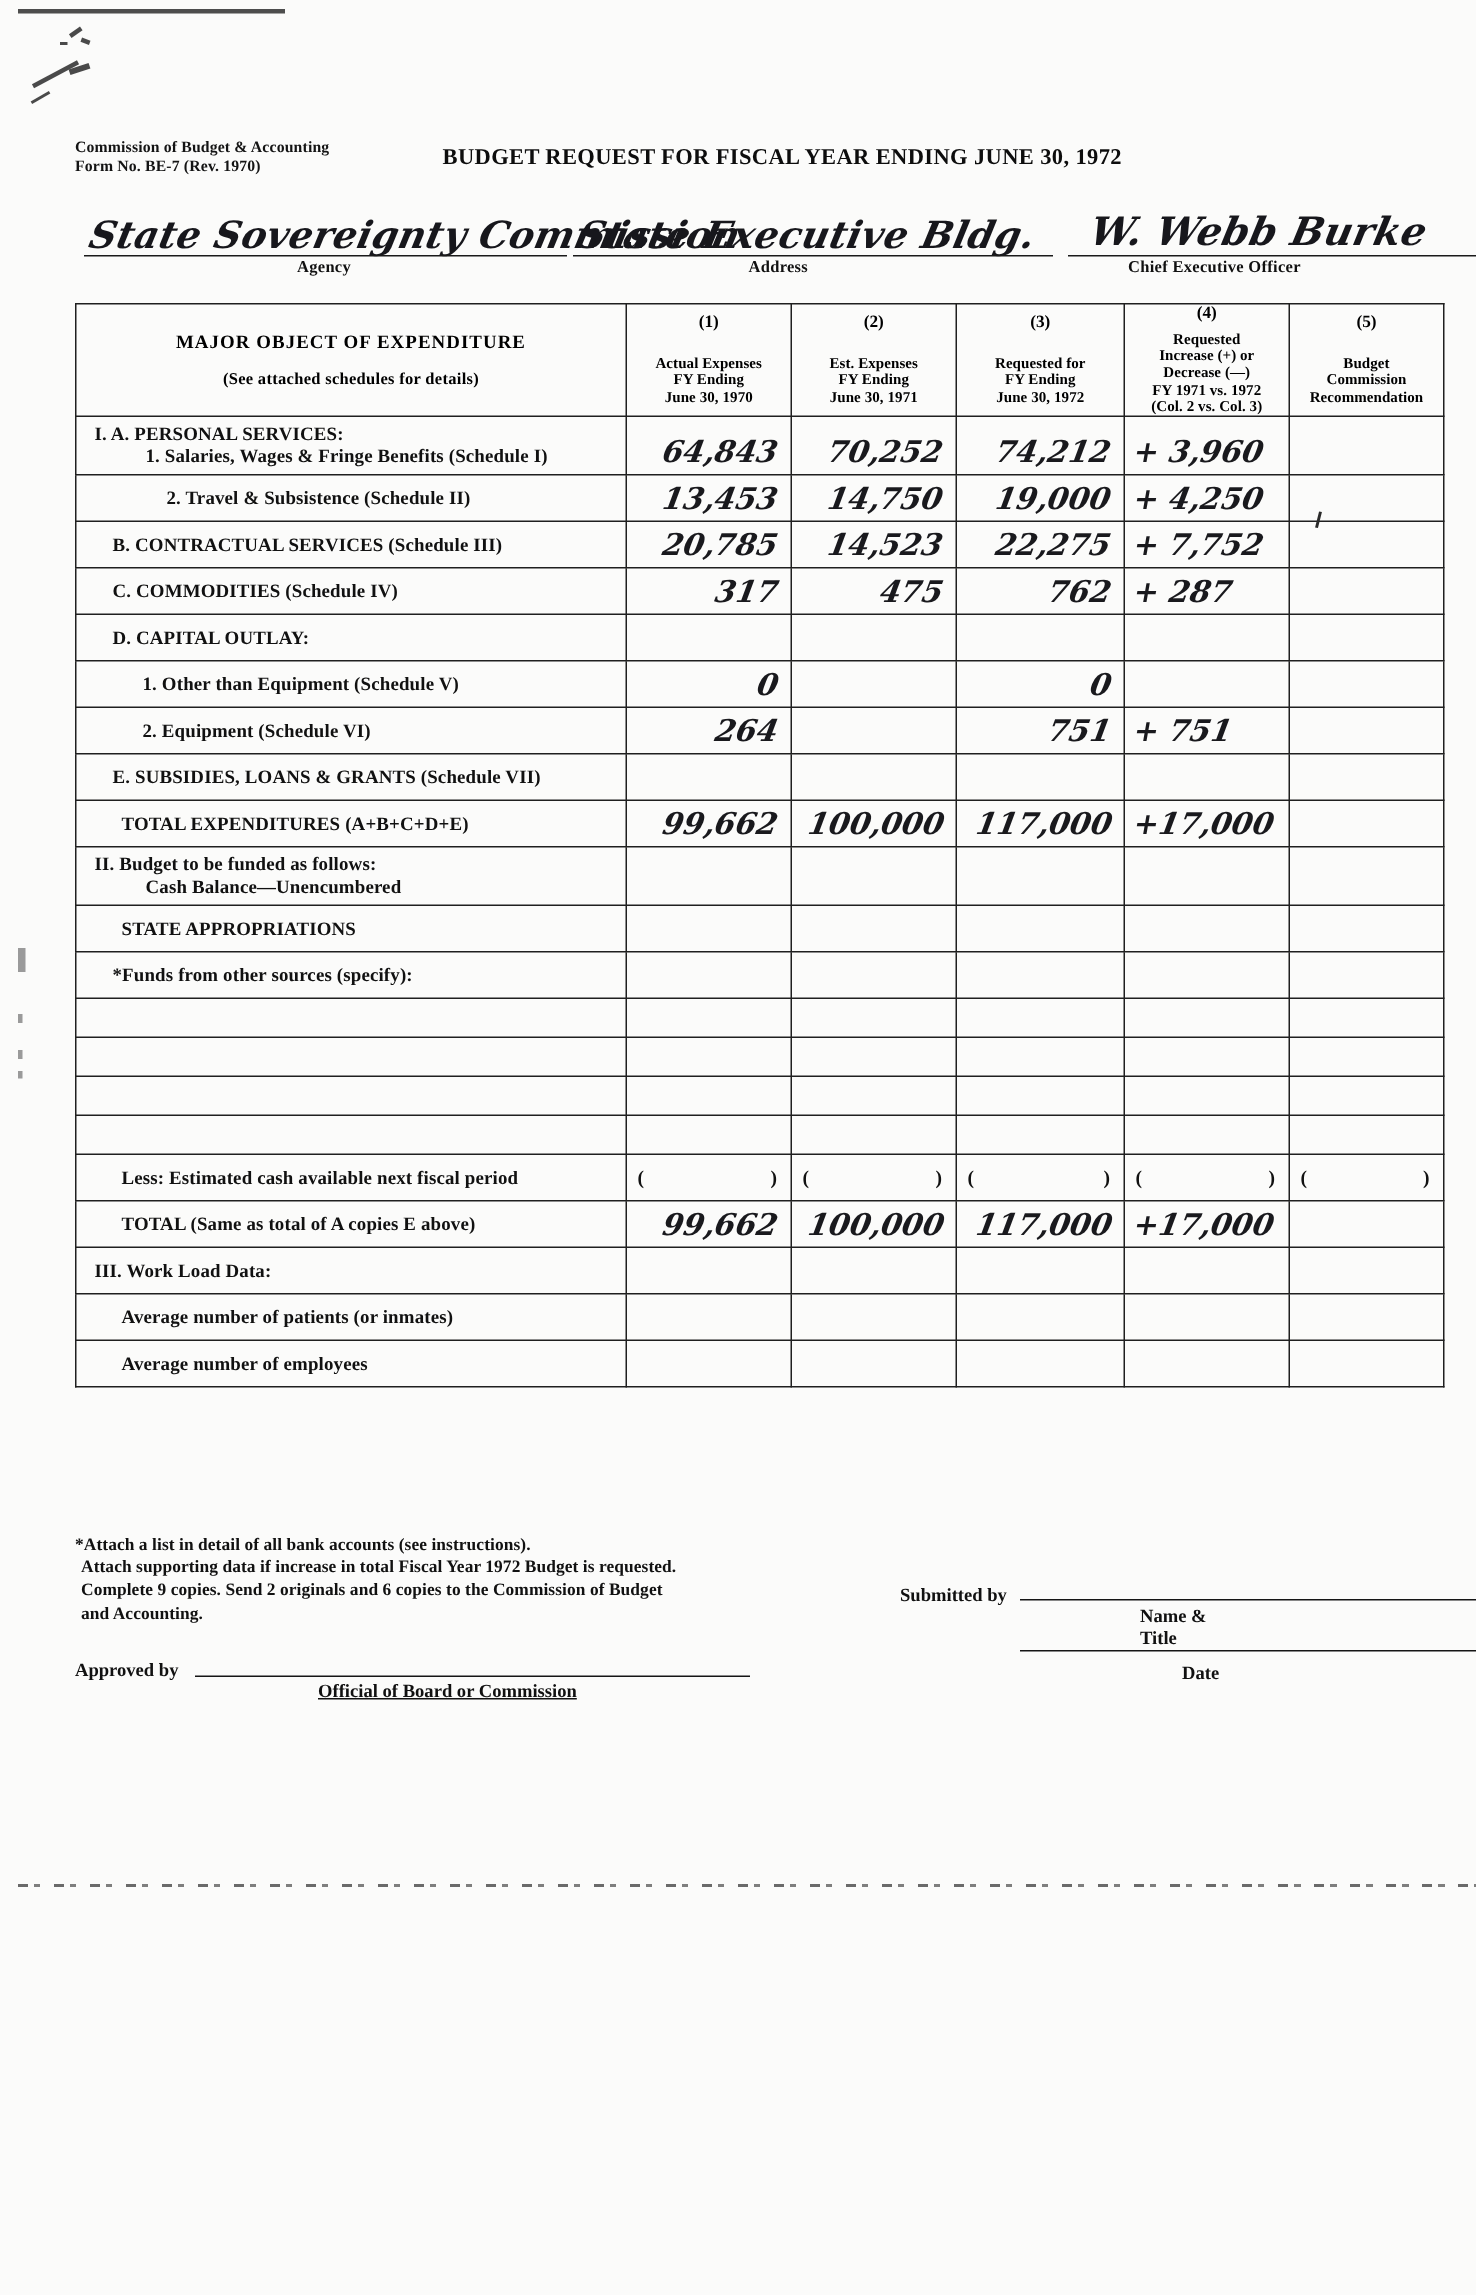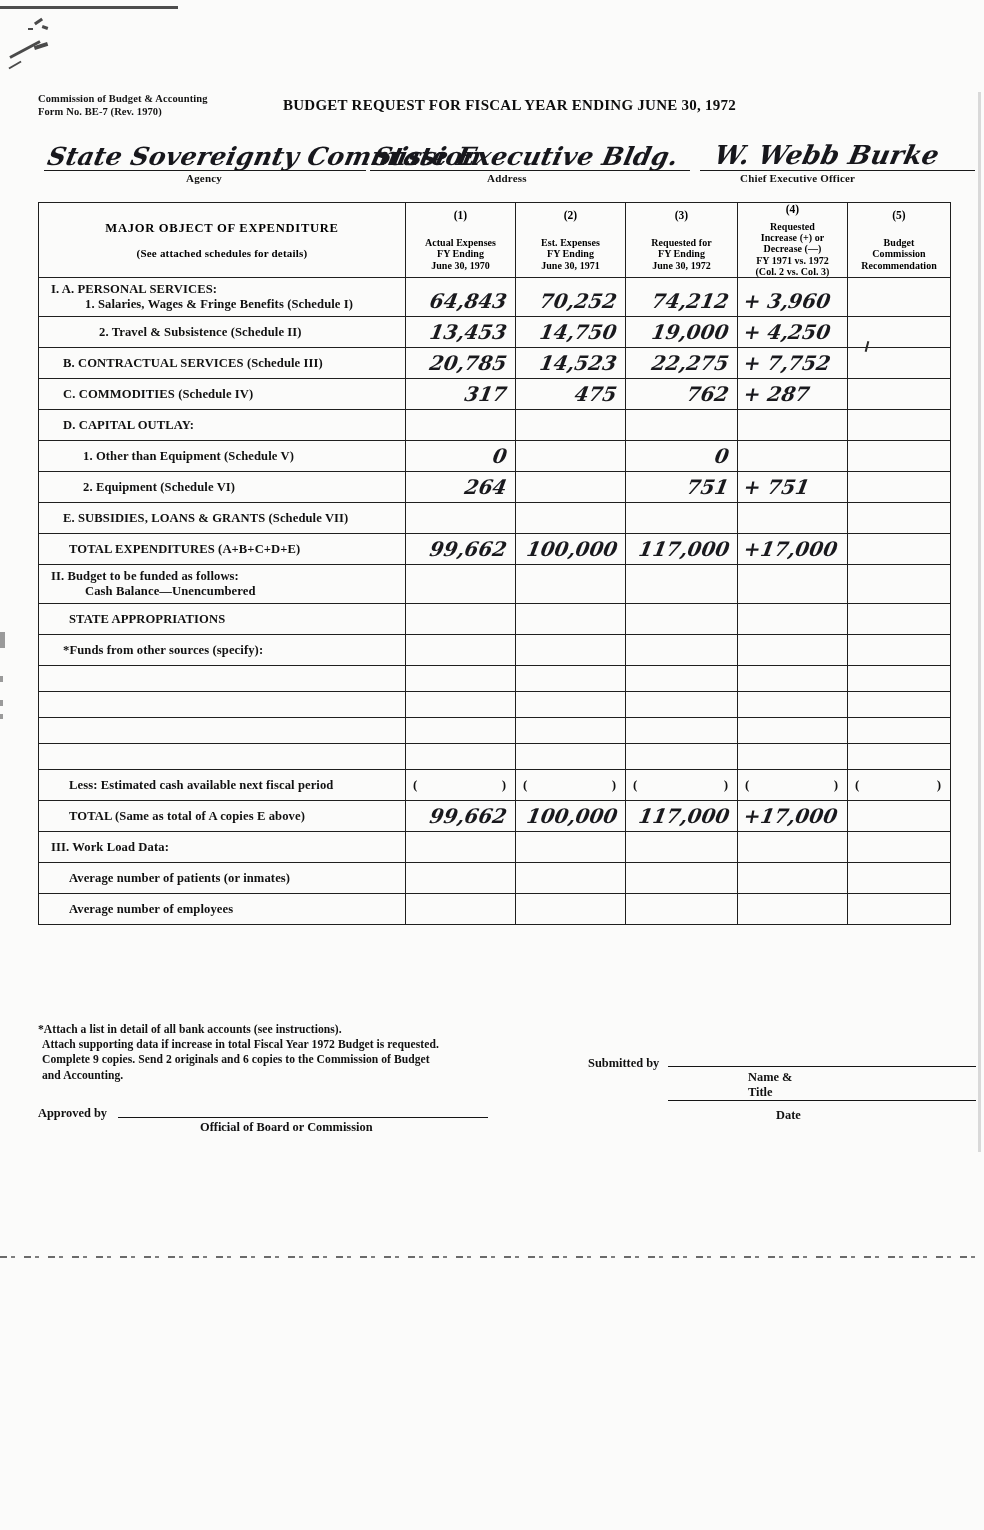--- a/index.html
+++ b/index.html
@@ -1,21 +1,21 @@
 <!DOCTYPE html>
 <html><head>
 <meta charset="utf-8">
 <style>
   html,body{margin:0;padding:0;background:#fff;}
   body{
     width:984px;height:1530px;position:relative;overflow:hidden;
     font-family:"Liberation Serif", serif;
     background:#fbfbfa;
   }
-  .page{position:absolute;left:0;top:0;width:817px;height:1530px;}
+  .page{position:absolute;left:12px;top:0;width:817px;height:1530px;}
 
   
   .scanline-top{position:absolute;left:0;top:6px;width:178px;height:3px;background:#2e2e2e;opacity:.85;}
   .corner-mark{position:absolute;left:8px;top:18px;width:60px;height:50px;}
   .corner-mark span{position:absolute;background:#4a4a4a;display:block;}
   .edge-tick{position:absolute;background:#9a9a9a;}
   .scanline-bottom{position:absolute;left:0;top:1256px;width:984px;height:2px;
      background:repeating-linear-gradient(90deg,#3a3a3a 0 7px,rgba(255,255,255,0) 7px 11px,#555 11px 15px,rgba(255,255,255,0) 15px 24px);
      opacity:.75;}
 
@@ -676,15 +676,15 @@
 
   <div class="sig" style="left:588px;top:1056px;">Submitted by</div>
   <div class="sig-rule" style="left:668px;top:1066px;width:308px;"></div>
   <div class="sig-cap" style="left:748px;top:1070px;">Name &amp; Title</div>
 
   <div class="sig-rule" style="left:668px;top:1100px;width:308px;"></div>
   <div class="sig-cap" style="left:776px;top:1108px;">Date</div>
 
   <div class="sig" style="left:38px;top:1106px;">Approved by</div>
   <div class="sig-rule" style="left:118px;top:1117px;width:370px;"></div>
-  <div class="sig-cap" style="left:200px;top:1120px;">Official of Board or Commission</div>
+  <div class="sig-cap" style="left:200px;top:1120px;text-decoration:underline;">Official of Board or Commission</div>
 
 </div>
 
 </body></html>

